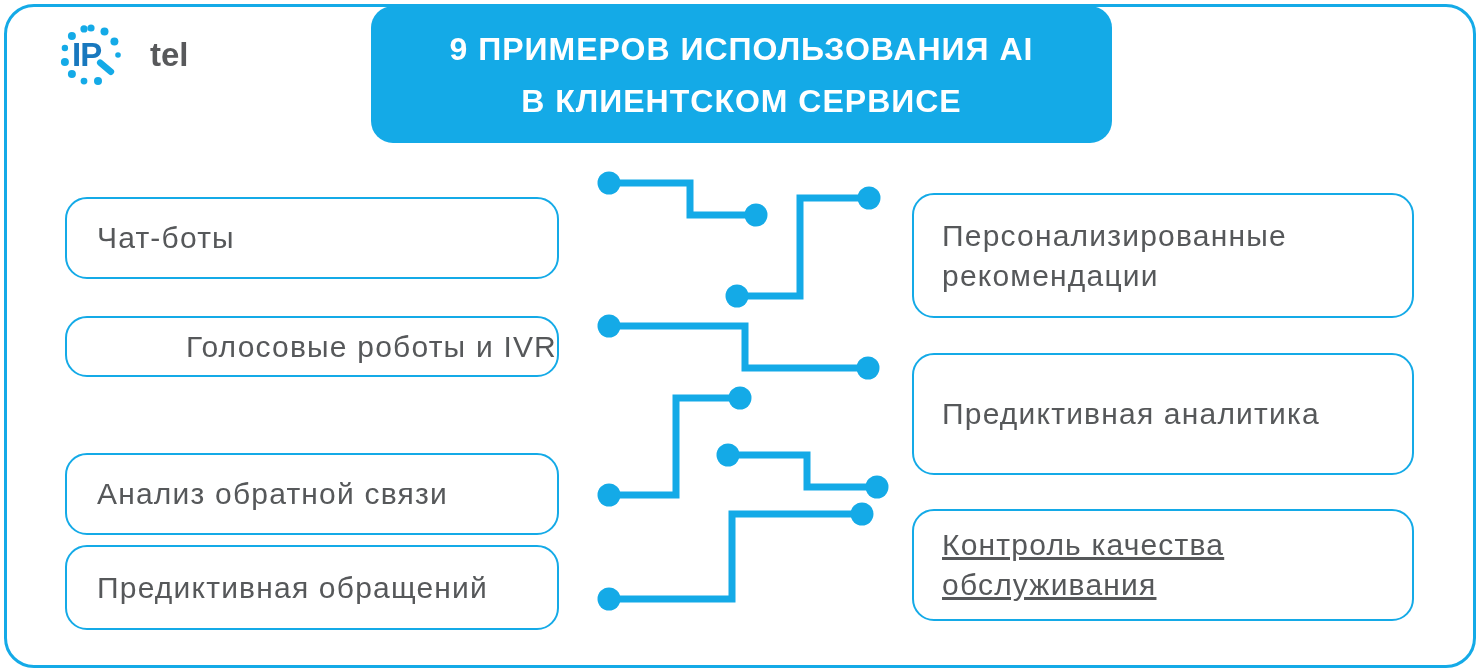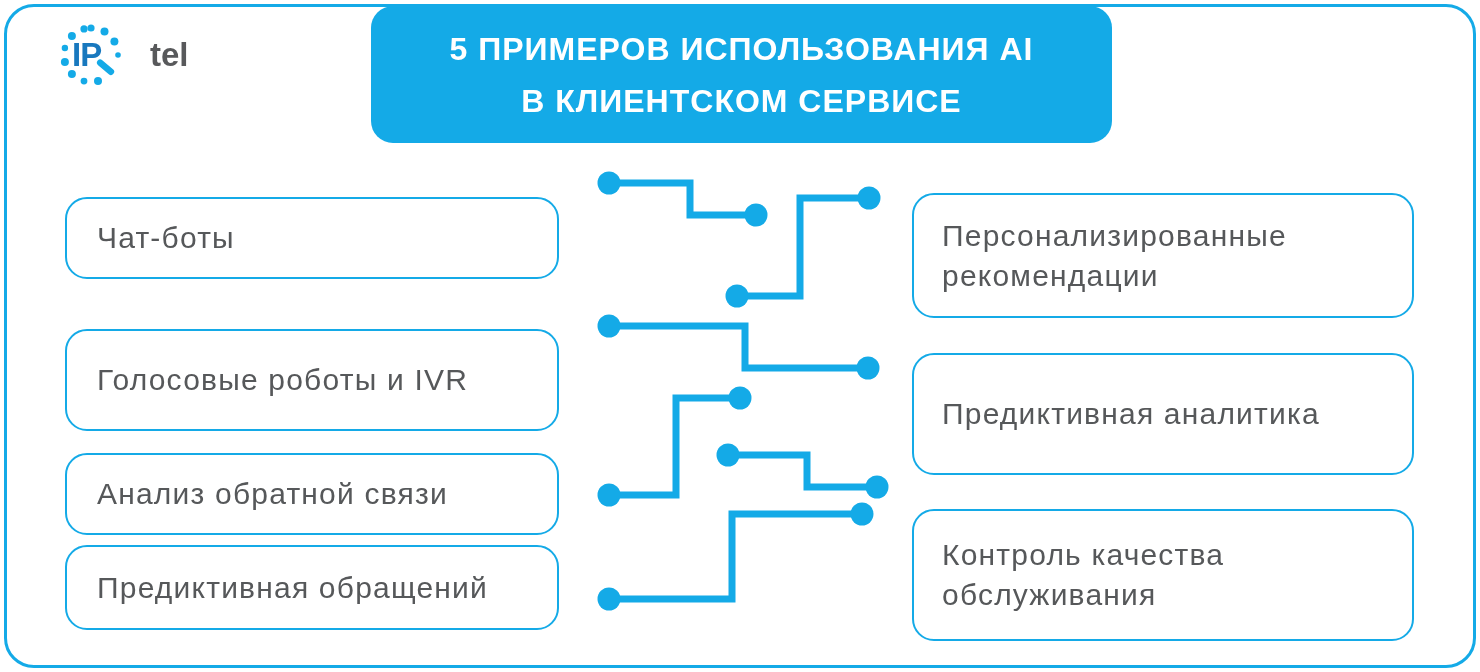--- a/index.html
+++ b/index.html
@@ -41,26 +41,26 @@
   .connectors circle{fill:var(--accent);}
   
   .item-box{
     position:absolute;border:2.5px solid var(--accent);border-radius:22px;
     background:#fff;display:flex;align-items:center;
     color:var(--text);font-size:30px;letter-spacing:1.2px;line-height:40px;
   }
   .left-col{left:65px;width:494px;padding-left:30px;box-sizing:border-box;}
   .right-col{left:912px;width:502px;padding-left:28px;box-sizing:border-box;}
   .lbox-0{top:197px;height:82px;}
-  .lbox-1{top:329px;height:102px;}
+  .lbox-1{top:316px;height:61px;justify-content:flex-end;}
   .lbox-2{top:429px;height:82px;margin-top:24px;}
   .lbox-3{top:545px;height:85px;}
   .rbox-0{top:193px;height:125px;}
   .rbox-1{top:353px;height:122px;}
-  .rbox-2{top:509px;height:132px;}
+  .rbox-2{top:509px;height:112px;text-decoration:underline;}
 </style>
 </head>
 <body>
 
 <div class="outer-border"></div>
 
 <div class="logo">
   <svg width="72" height="72" viewBox="0 0 72 72">
     <g fill="var(--accent)">
       <circle cx="35" cy="8" r="3.6"></circle>
@@ -75,21 +75,21 @@
       <circle cx="15.9" cy="15.9" r="4"></circle>
       <circle cx="28" cy="8.9" r="3.6"></circle>
     </g>
     <line x1="44.2" y1="42.7" x2="54.9" y2="51.7" stroke="var(--accent)" stroke-width="6.5" stroke-linecap="round"></line>
   </svg>
   <span class="logo-ip">IP</span>
   <span class="logo-tel">tel</span>
 </div>
 
 <div class="banner">
-  <div>5 ПРИМЕРОВ ИСПОЛЬЗОВАНИЯ AI</div>
+  <div>9 ПРИМЕРОВ ИСПОЛЬЗОВАНИЯ AI</div>
   <div>В КЛИЕНТСКОМ СЕРВИСЕ</div>
 </div>
 
 <svg class="connectors" width="1480" height="672" viewBox="0 0 1480 672">
   <path d="M609,183 H690 V215 H756"></path>
   <path d="M869,198 H800 V296 H737"></path>
   <path d="M609,326 H745 V368 H868"></path>
   <path d="M740,398 H676 V495 H609"></path>
   <path d="M728,455 H807 V487 H877"></path>
   <path d="M862,514 H732 V599 H609"></path>

